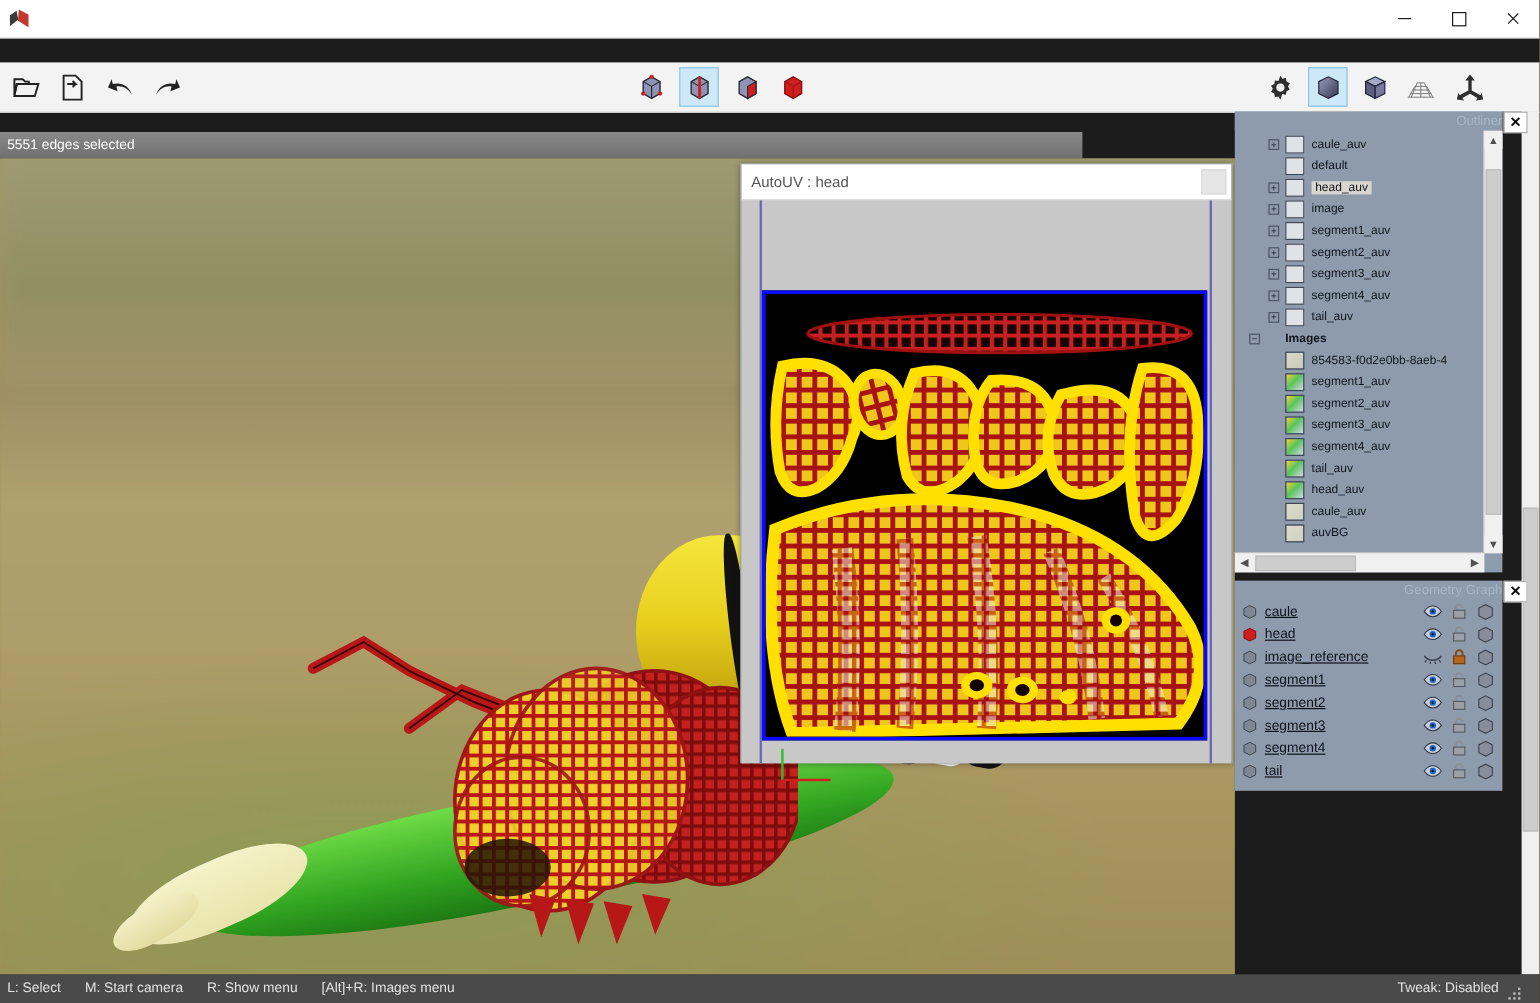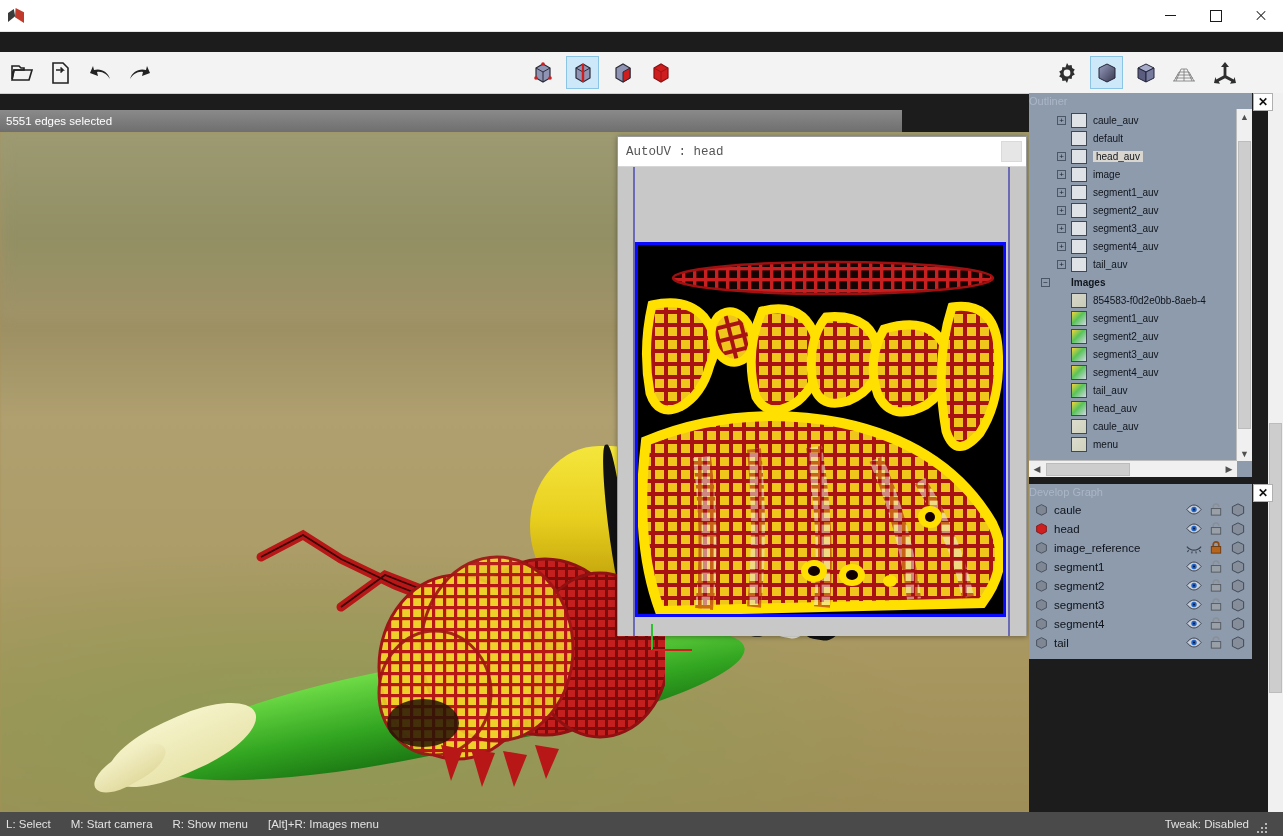--- a/index.html
+++ b/index.html
@@ -82,33 +82,33 @@
 
   
   .head-mesh{position:absolute;left:245px;top:375px;width:420px;height:300px;}
 
   
   .autouv{position:absolute;left:617px;top:136px;width:410px;height:500px;
     border:1px solid #9a9a9a;background:#c8c8c8;box-sizing:border-box;
     box-shadow:0 1px 5px rgba(0,0,0,.35);}
   .auv-title{position:relative;height:29px;background:#fff;border-bottom:1px solid #d6d6d6;
     display:flex;align-items:center;}
-  .auv-title span{font-size:12.5px;color:#555;padding-left:8px;font-family:Liberation Mono, monospace;}
+  .auv-title span{font-size:12.5px;color:#555;padding-left:8px;}
   .auv-tbtn{position:absolute;right:4px;top:4px;width:21px;height:21px;background:#e6e6e6;
     border:1px solid #dadada;box-sizing:border-box;}
   .auv-body{position:relative;height:469px;background:#c8c8c8;}
   .auv-vline{position:absolute;top:0;bottom:0;width:2px;background:#6a6ab5;}
   .auv-canvas{position:absolute;left:17px;top:75px;width:371px;height:375px;
     background:#000;border:3px solid #0a0aff;box-sizing:border-box;overflow:hidden;}
   .auv-axis{position:absolute;left:30px;top:455px;width:50px;height:32px;}
 
   
   .outliner{position:absolute;left:1029px;top:93px;width:223px;height:384px;background:#8d9bad;}
   .panel-head{position:relative;height:16px;background:#8d9bad;color:#aab6c6;font-size:11px;
-    text-align:left;line-height:16px;}
+    text-align:right;line-height:16px;}
   .panel-x{position:absolute;right:-21px;top:0;width:20px;height:18px;background:#fff;
     border:1px solid #b0b0b0;box-sizing:border-box;display:flex;align-items:center;justify-content:center;
     font-size:12px;font-weight:bold;color:#111;}
   .ol-list{position:relative;padding-top:2px;height:352px;overflow:hidden;}
   .ol-row{display:flex;align-items:center;height:18px;padding-left:26px;position:relative;}
   .ol-exp{position:absolute;left:28px;width:9px;height:9px;background:#8d9bad;border:1px solid #4b5666;
     box-sizing:border-box;font-size:8px;line-height:7px;text-align:center;color:#1a1f28;}
   .ol-sw{width:14px;height:13px;margin-left:16px;margin-right:6px;border:1px solid #3e4754;flex:none;}
   .ol-lbl{font-size:10px;color:#10151c;white-space:nowrap;}
   .ol-lbl.sel{background:#d9d6cf;padding:0 3px;}
@@ -119,21 +119,21 @@
     font-size:9px;color:#505050;background:#f0f0f0;}
   .sb-thumb{position:absolute;left:1px;width:13px;background:#cdcdcd;border:1px solid #bcbcbc;box-sizing:border-box;}
   .ol-scroll-h{position:absolute;left:0;bottom:0;height:16px;width:208px;background:#f0f0f0;
     border-top:1px solid #bdbdbd;display:flex;align-items:center;}
   .sb-ha{width:16px;height:15px;display:flex;align-items:center;justify-content:center;font-size:9px;color:#505050;}
   .sb-hthumb{height:13px;background:#cdcdcd;border:1px solid #bcbcbc;box-sizing:border-box;}
 
   .geograph{position:absolute;left:1029px;top:484px;width:223px;height:175px;background:#8d9bad;}
   .gg-row{display:flex;align-items:center;height:19px;padding-left:6px;position:relative;}
   .gg-cube{width:13px;height:13px;margin-right:6px;flex:none;}
-  .gg-lbl{font-size:11.5px;color:#0e131a;white-space:nowrap;}
+  .gg-lbl{font-size:11.5px;color:#0e131a;white-space:nowrap;text-decoration:underline;}
   .gg-icons{position:absolute;right:6px;top:2px;display:flex;gap:6px;}
   .gg-ic{width:16px;height:15px;}
 
   
   .outer-sb{position:absolute;right:0;top:93px;width:15px;height:719px;background:#f0f0f0;}
   .dark-gap{position:absolute;left:1252px;top:93px;width:16px;height:719px;background:#1c1c1c;}
 
   
   .statusbar{position:absolute;left:0;bottom:0;width:1283px;height:24px;background:#4a4a4a;
     display:flex;align-items:center;}
@@ -497,39 +497,39 @@
       <div class="ol-row">
         <div class="ol-sw" style="background:linear-gradient(135deg,#f3d43a,#58c45a 45%,#d4d8e8)"></div>
         <div class="ol-lbl">head_auv</div>
       </div>
       <div class="ol-row">
         <div class="ol-sw" style="background:linear-gradient(135deg,#dcdccc,#cfd2bd)"></div>
         <div class="ol-lbl">caule_auv</div>
       </div>
       <div class="ol-row">
         <div class="ol-sw" style="background:linear-gradient(135deg,#dcdccc,#cfd2bd)"></div>
-        <div class="ol-lbl">menu</div>
+        <div class="ol-lbl">auvBG</div>
       </div>
     </div>
 
     <div class="ol-scroll-v">
       <div class="sb-arrow">▲</div>
       <div class="sb-thumb" style="top:32px;height:288px;"></div>
       <div class="sb-arrow" style="position:absolute;bottom:0;">▼</div>
     </div>
     <div class="ol-scroll-h">
       <div class="sb-ha">◀</div>
       <div class="sb-hthumb" style="width:84px;margin-left:1px;"></div>
       <div class="sb-ha" style="margin-left:auto;">▶</div>
     </div>
   </div>
 
   <div class="geograph">
     <div class="panel-head">
-      <span>Develop Graph</span>
+      <span>Geometry Graph</span>
       <div class="panel-x">
         <span>✕</span>
       </div>
     </div>
 
     <div>
 
       <div class="gg-row">
         <svg class="gg-cube" viewBox="0 0 16 16">
           <path d="M2 5l6-3 6 3v7l-6 3-6-3z" fill="#7f8795" stroke="#3c4450" stroke-width="1"></path>

